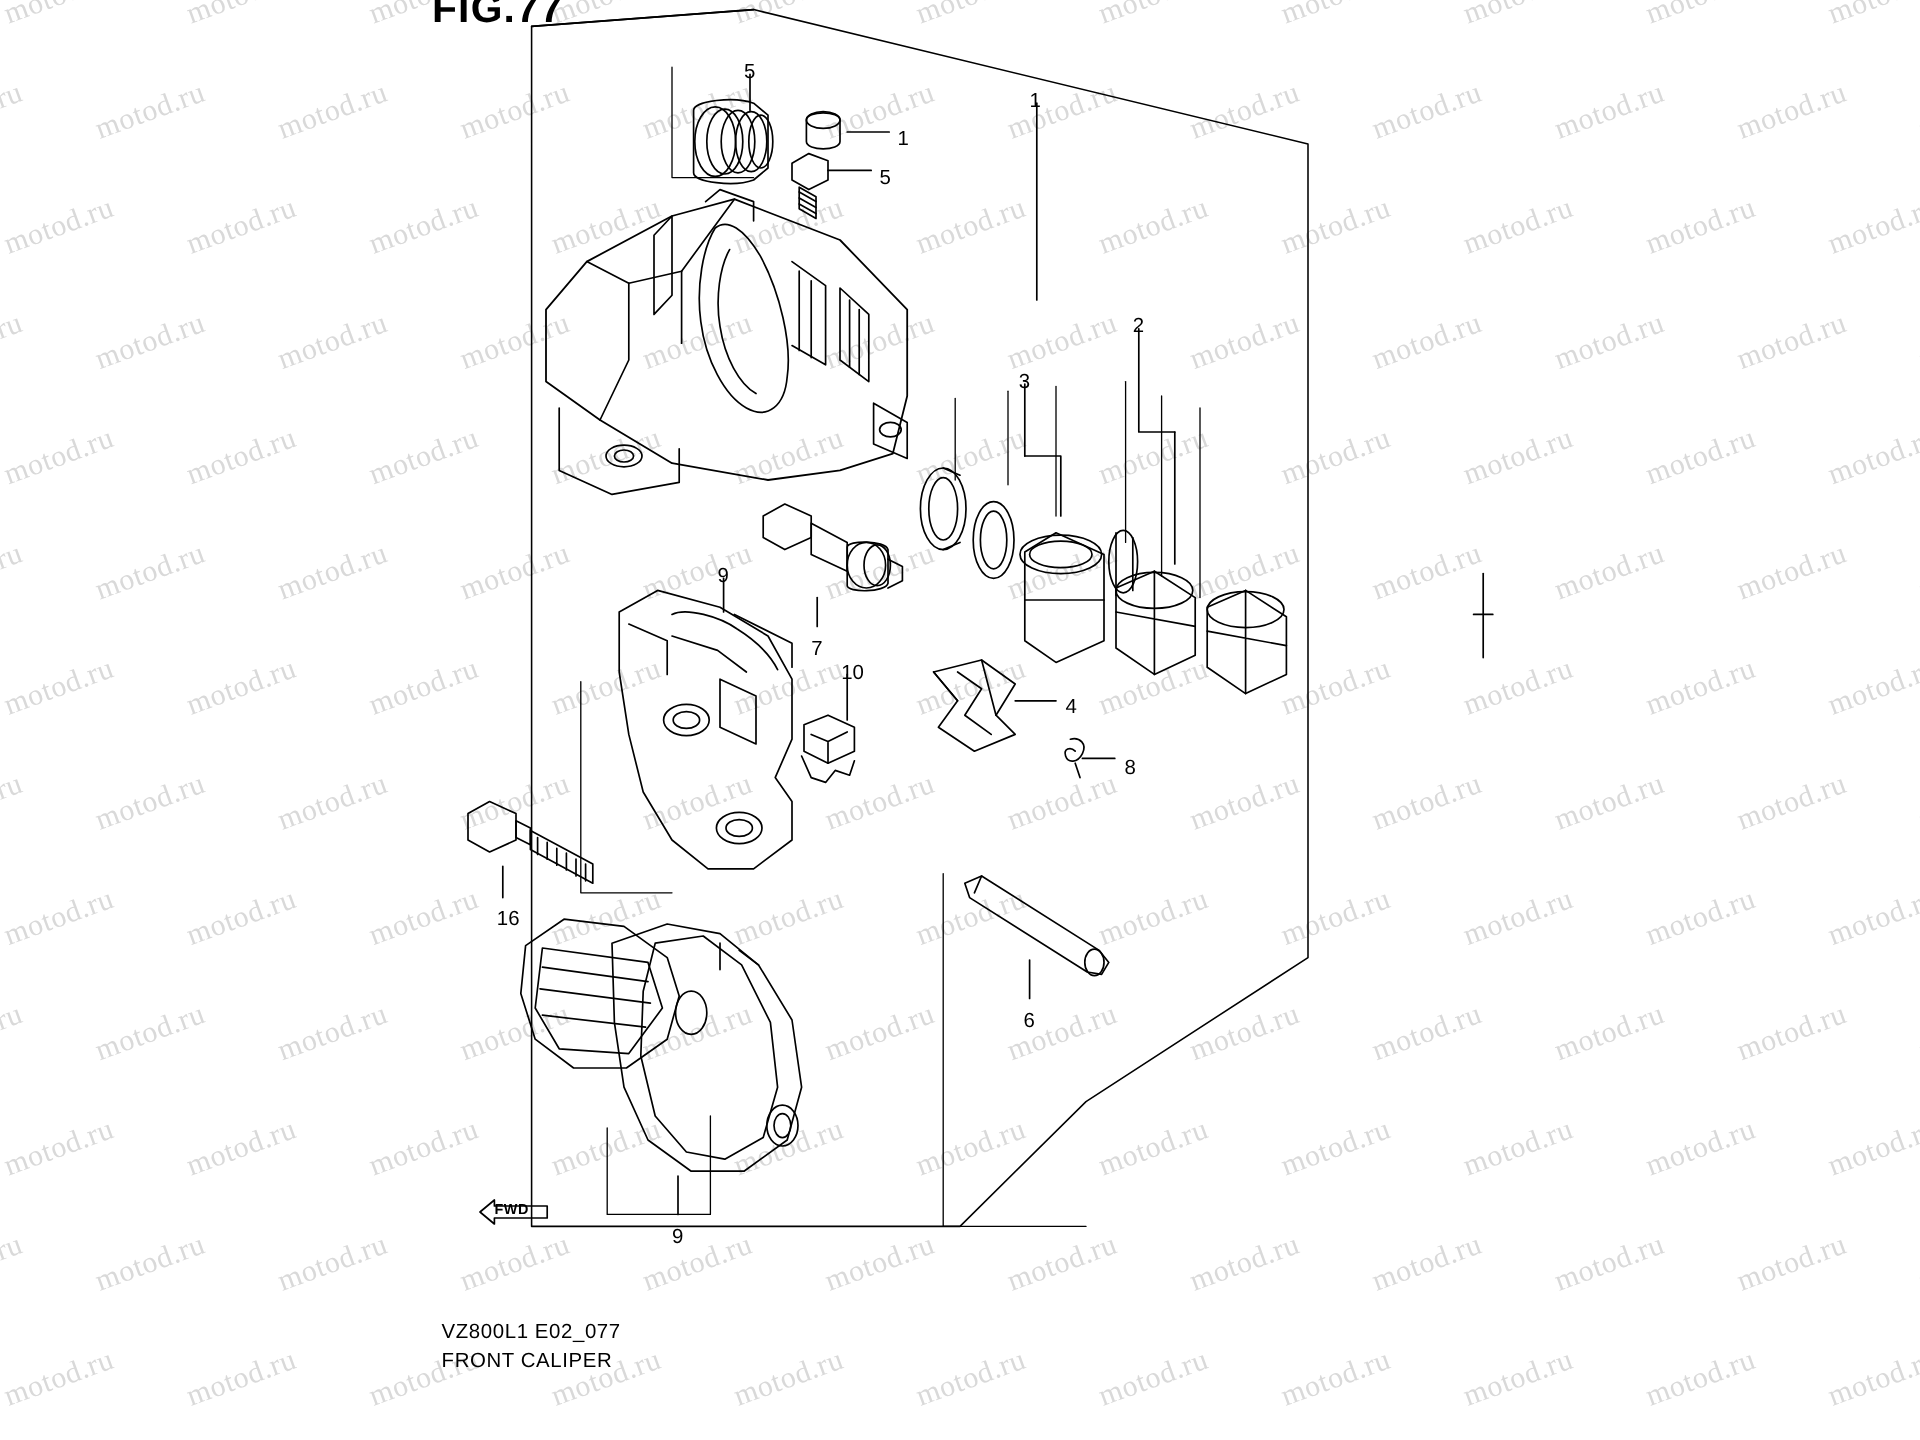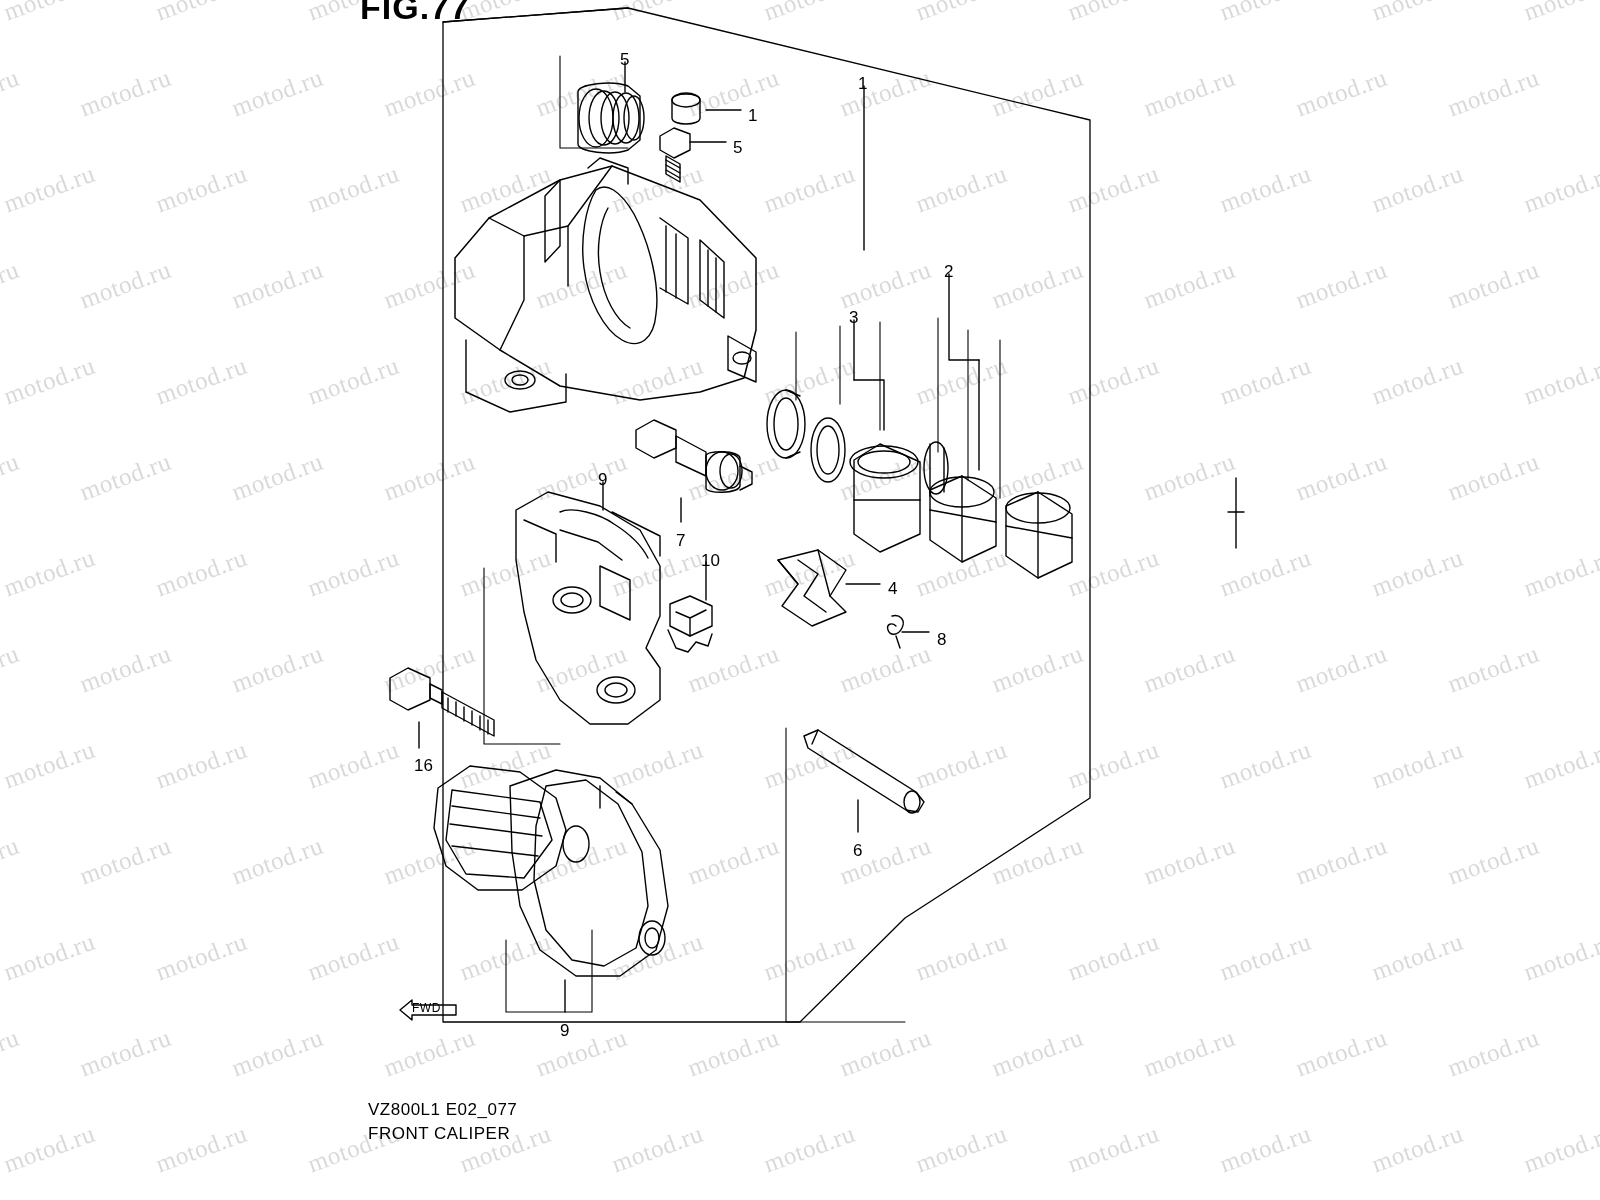--- a/index.html
+++ b/index.html
@@ -81,21 +81,21 @@
     top: 996px;
     width: 62px;
     height: 28px;
     z-index: 20;
   }
   .fwd-badge .fwd-text {
     position: absolute;
     left: 14px;
     top: 5px;
     font-size: 12px;
-    font-weight: normal;
+    font-weight: bold;
     letter-spacing: 0.5px;
   }
 </style>
 </head>
 <body>
 
 <div id="page">
 
   <div id="watermarks">
       <span class="wm" style="color: rgb(217, 217, 217); left: 0px; top: 0px;">motod.ru</span>

